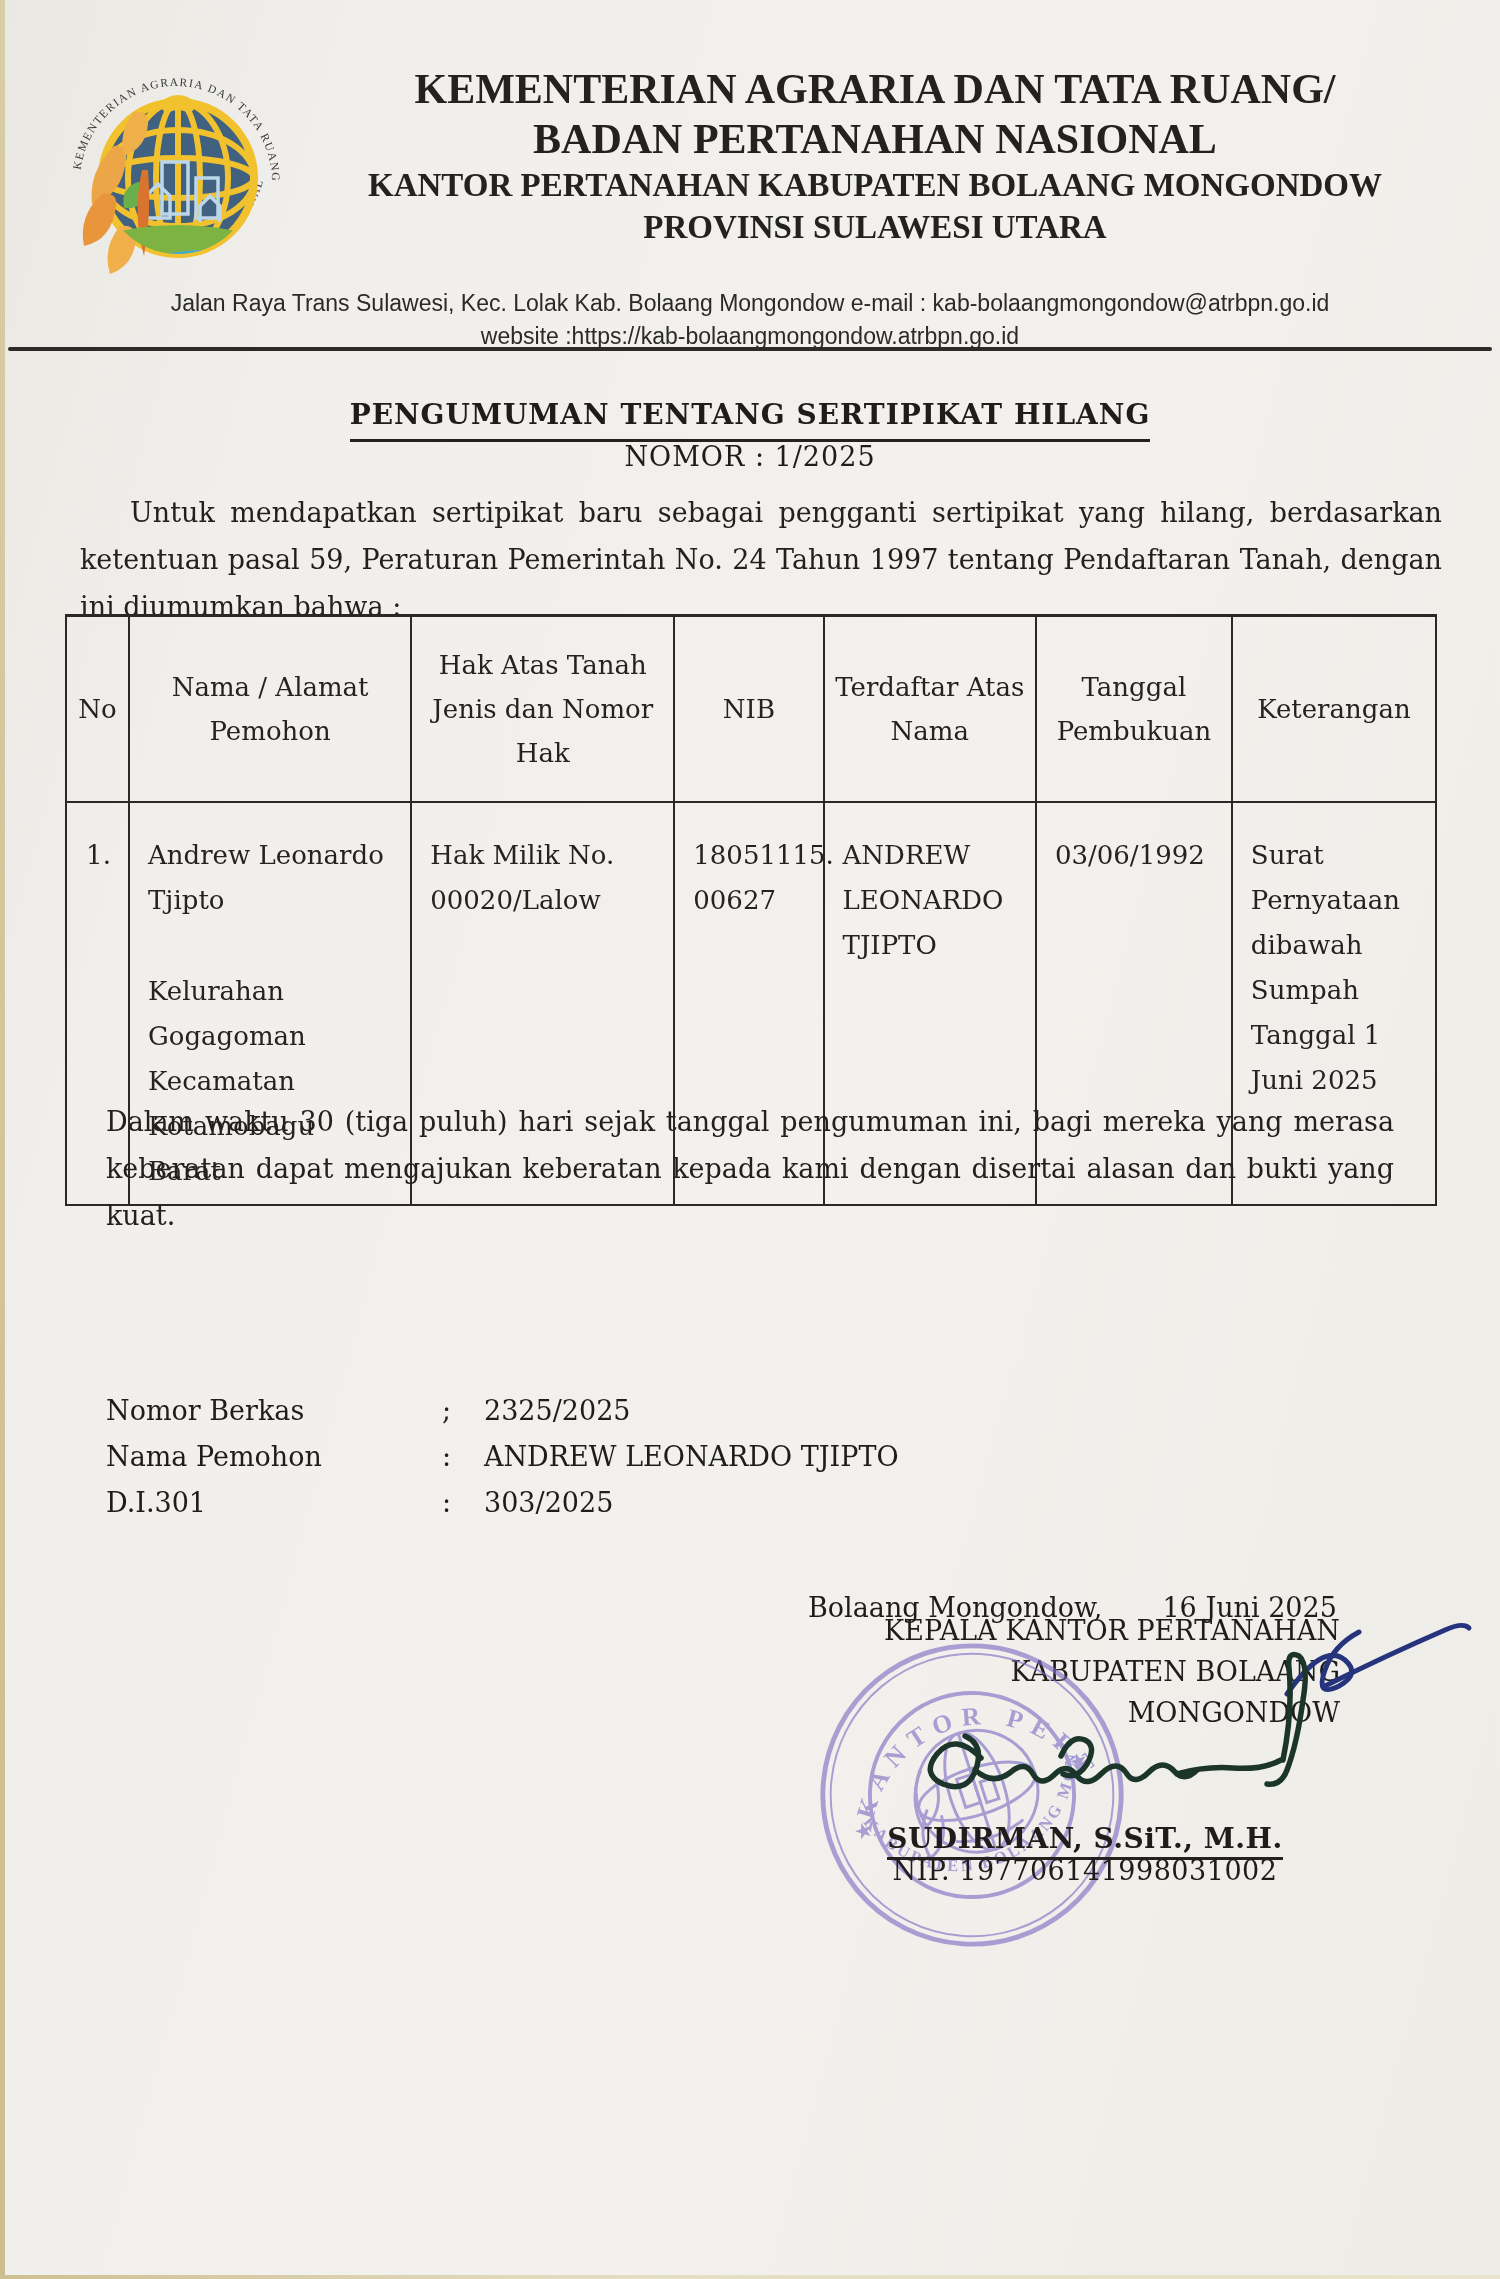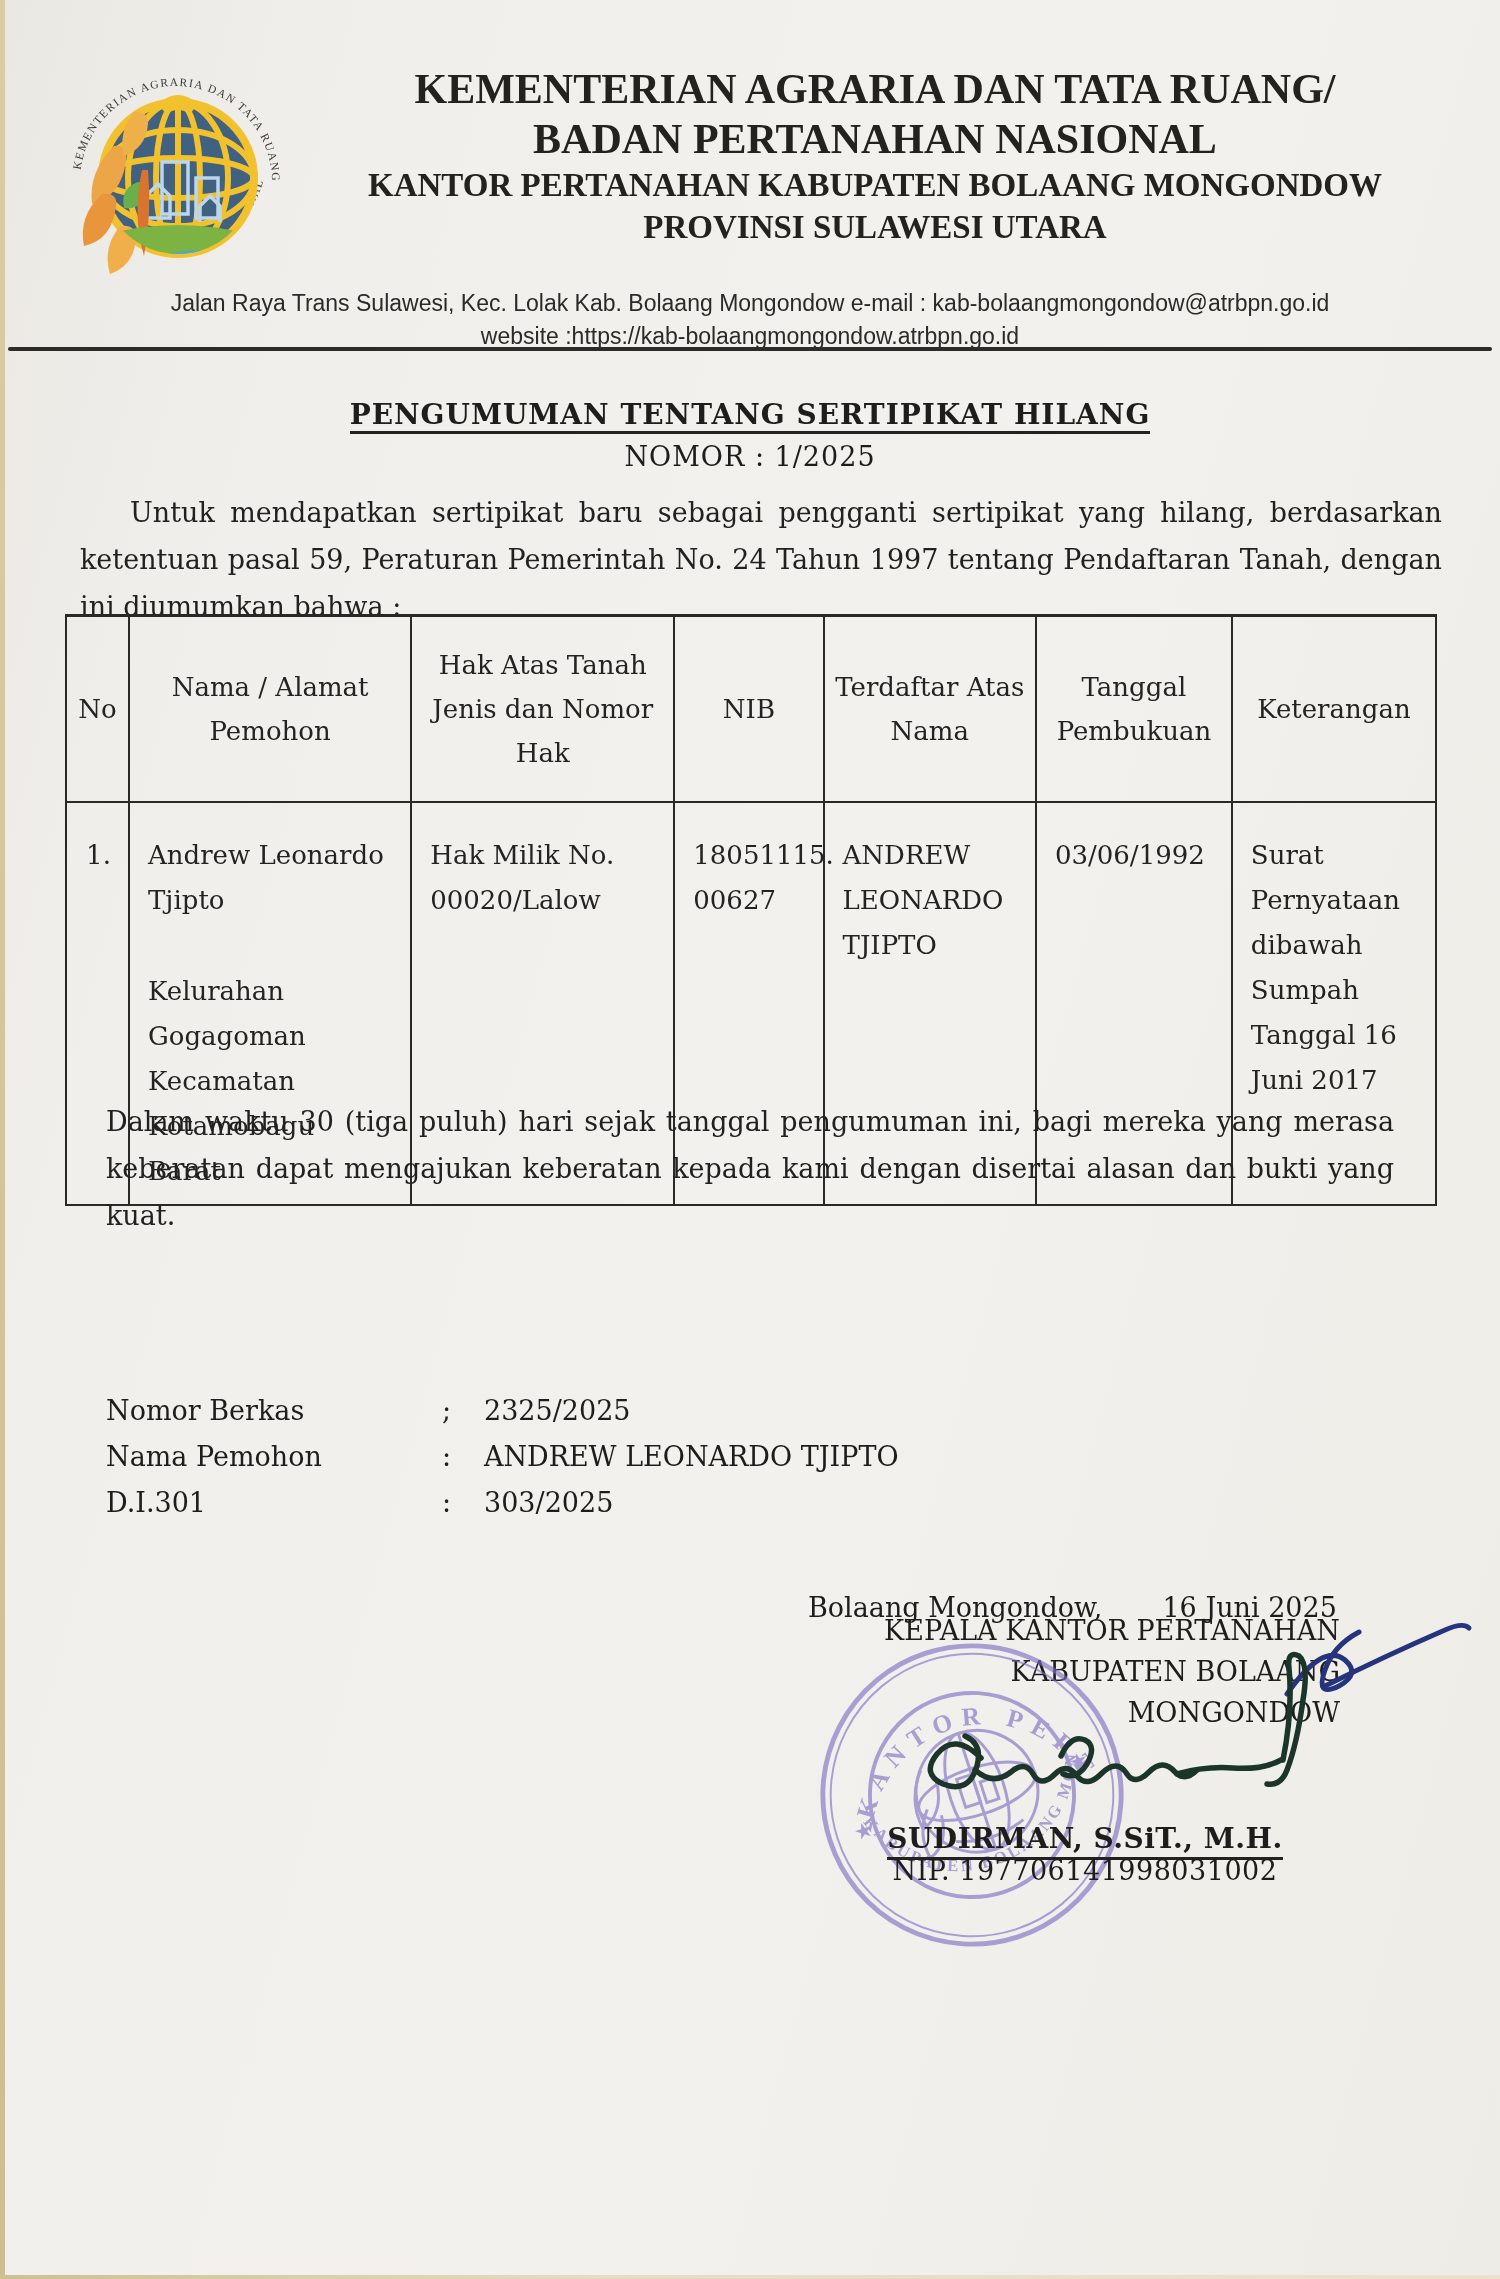--- a/index.html
+++ b/index.html
@@ -37,21 +37,21 @@
     position:absolute;left:140px;top:287px;width:1220px;text-align:center;
     font-family:"Liberation Sans", sans-serif;font-size:23px;line-height:33px;color:#2b2a28;
   }
   .rule{position:absolute;left:8px;top:347px;width:1484px;height:4px;background:#2c2b28;border-radius:2px;}
 
   
   .doc-title{
     position:absolute;left:0;top:398px;width:100%;text-align:center;
     font-size:28px;font-weight:bold;letter-spacing:1px;
   }
-  .doc-title span{border-bottom:3px solid #23221f;padding-bottom:0;}
+  .doc-title span{border-bottom:3px solid #23221f;padding-bottom:8px;}
   .doc-number{
     position:absolute;left:0;top:441px;width:100%;text-align:center;font-size:27px;letter-spacing:1px;
   }
 
   
   .para{font-size:27px;line-height:47px;text-align:justify;color:#222120;}
   .para-intro{position:absolute;left:80px;top:489px;width:1362px;text-indent:50px;}
   .para-objection{position:absolute;left:106px;top:1098px;width:1288px;}
   .para-closing{position:absolute;left:106px;top:1246px;width:1288px;}
 
@@ -200,21 +200,21 @@
           <div>Andrew Leonardo Tjipto</div>
           <div class="addr-block">Kelurahan Gogagoman Kecamatan Kotamobagu Barat</div>
         </td>
         <td>Hak Milik No. 00020/Lalow</td>
         <td>
           <div>18051115.</div>
           <div>00627</div>
         </td>
         <td>ANDREW LEONARDO TJIPTO</td>
         <td>03/06/1992</td>
-        <td>Surat Pernyataan dibawah Sumpah Tanggal 16 Juni 2017</td>
+        <td>Surat Pernyataan dibawah Sumpah Tanggal 1 Juni 2025</td>
       </tr>
     </tbody>
   </table>
 
   <div class="para para-objection">Dalam waktu 30 (tiga puluh) hari sejak tanggal pengumuman ini, bagi mereka yang merasa keberatan dapat mengajukan keberatan kepada kami dengan disertai alasan dan bukti yang kuat.</div>
 
   <div class="info">
     <div class="info-row">
       <span class="info-label">Nomor Berkas</span>
       <span class="info-sep">;</span>

